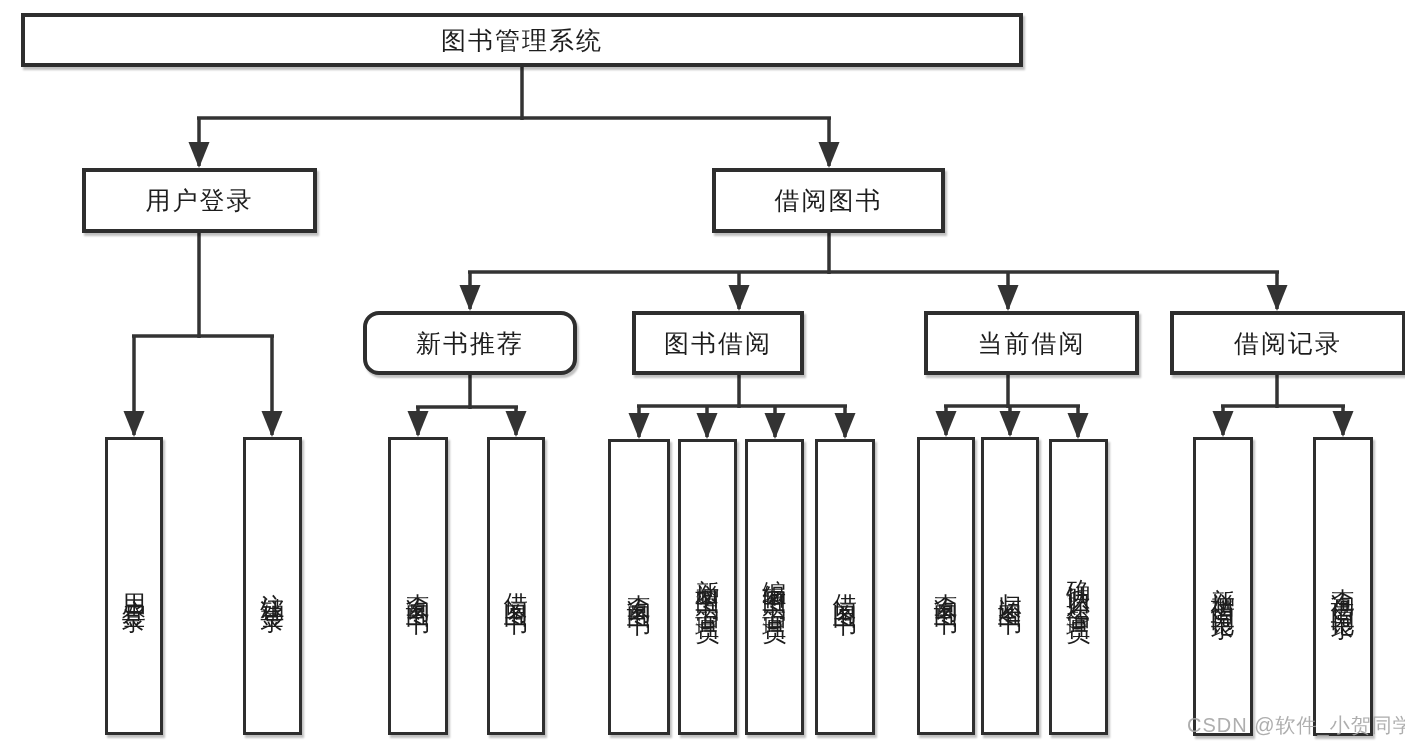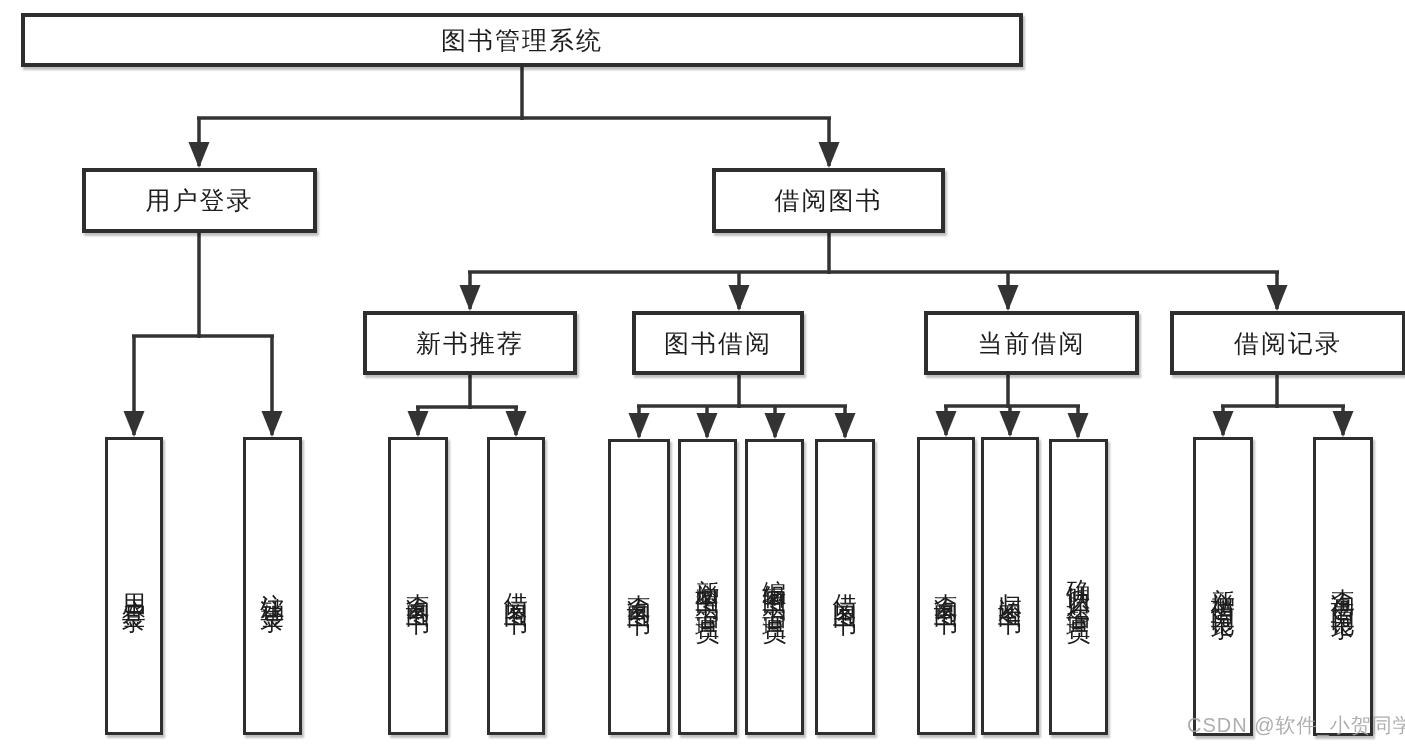--- a/index.html
+++ b/index.html
@@ -44,21 +44,21 @@
     writing-mode: vertical-rl;
     text-orientation: mixed;
     letter-spacing: 6px;
     line-height: 1.15;
     white-space: nowrap;
   }
   
   .n-root   { left: 21px;   top: 13px;  width: 1002px; height: 54px; align-items: center; }
   .n-ul     { left: 82px;   top: 168px; width: 235px;  height: 65px; }
   .n-bm     { left: 712px;  top: 168px; width: 233px;  height: 65px; }
-  .n-nbr    { left: 363px;  top: 311px; width: 214px;  height: 64px; }
+  .n-nbr    { left: 363px;  top: 311px; width: 214px;  height: 64px; border-radius: 16px; }
   .n-bb     { left: 632px;  top: 311px; width: 172px;  height: 64px; }
   .n-cb     { left: 901px;  top: 311px; width: 215px;  height: 64px; margin-left: 23px; }
   .n-br     { left: 1170px; top: 311px; width: 236px;  height: 64px; }
   .n-a1 { left: 105px;  top: 437px; width: 58px; height: 298px; }
   .n-a2 { left: 243px;  top: 437px; width: 59px; height: 298px; }
   .n-b1 { left: 388px;  top: 437px; width: 60px; height: 298px; }
   .n-b2 { left: 487px;  top: 437px; width: 58px; height: 298px; }
   .n-c1 { left: 608px;  top: 439px; width: 62px; height: 296px; }
   .n-c2 { left: 678px;  top: 439px; width: 59px; height: 296px; }
   .n-c3 { left: 745px;  top: 439px; width: 59px; height: 296px; }

